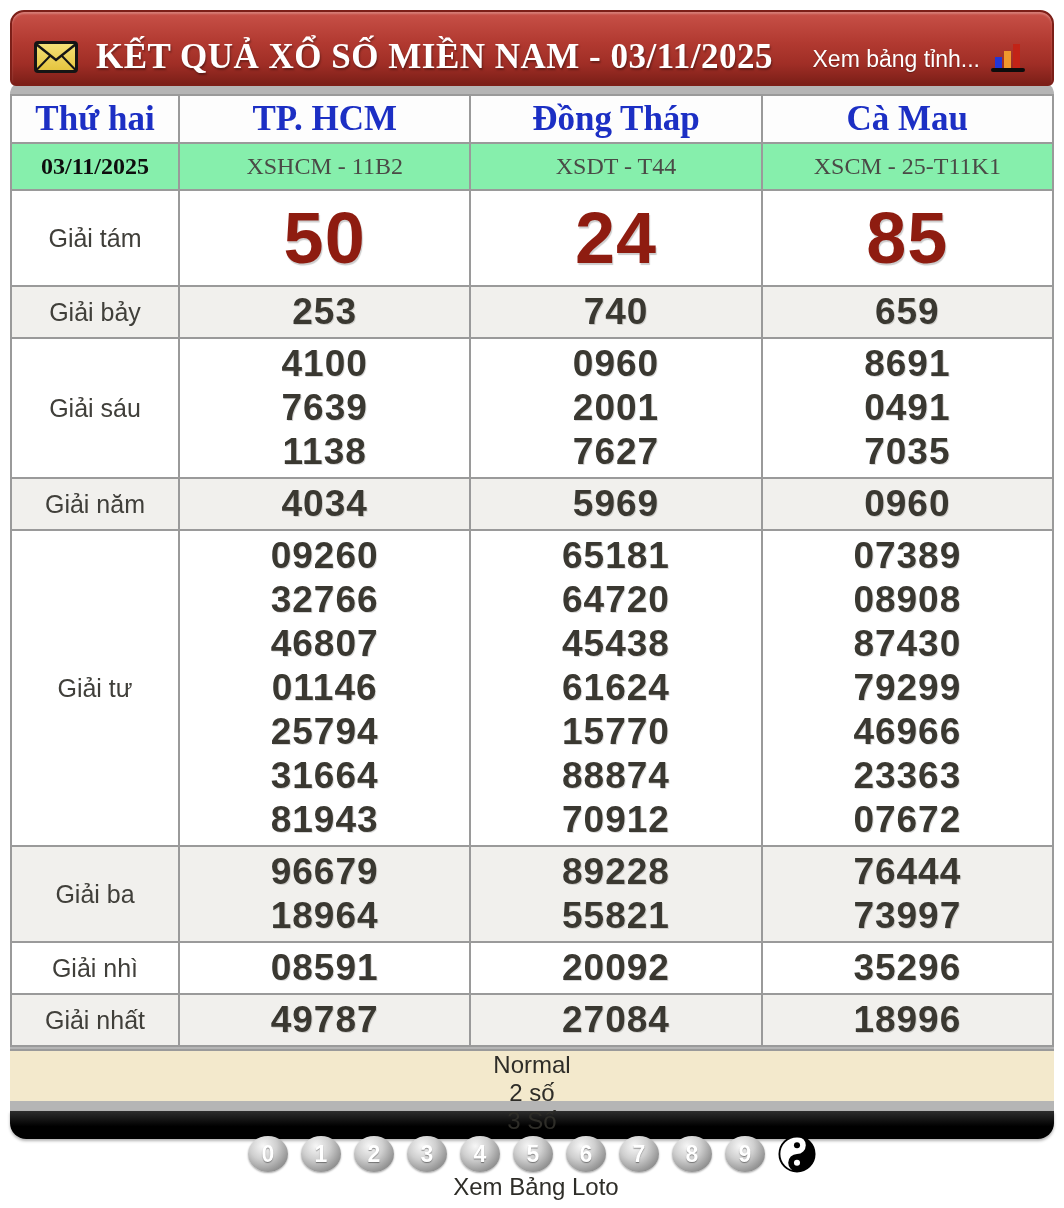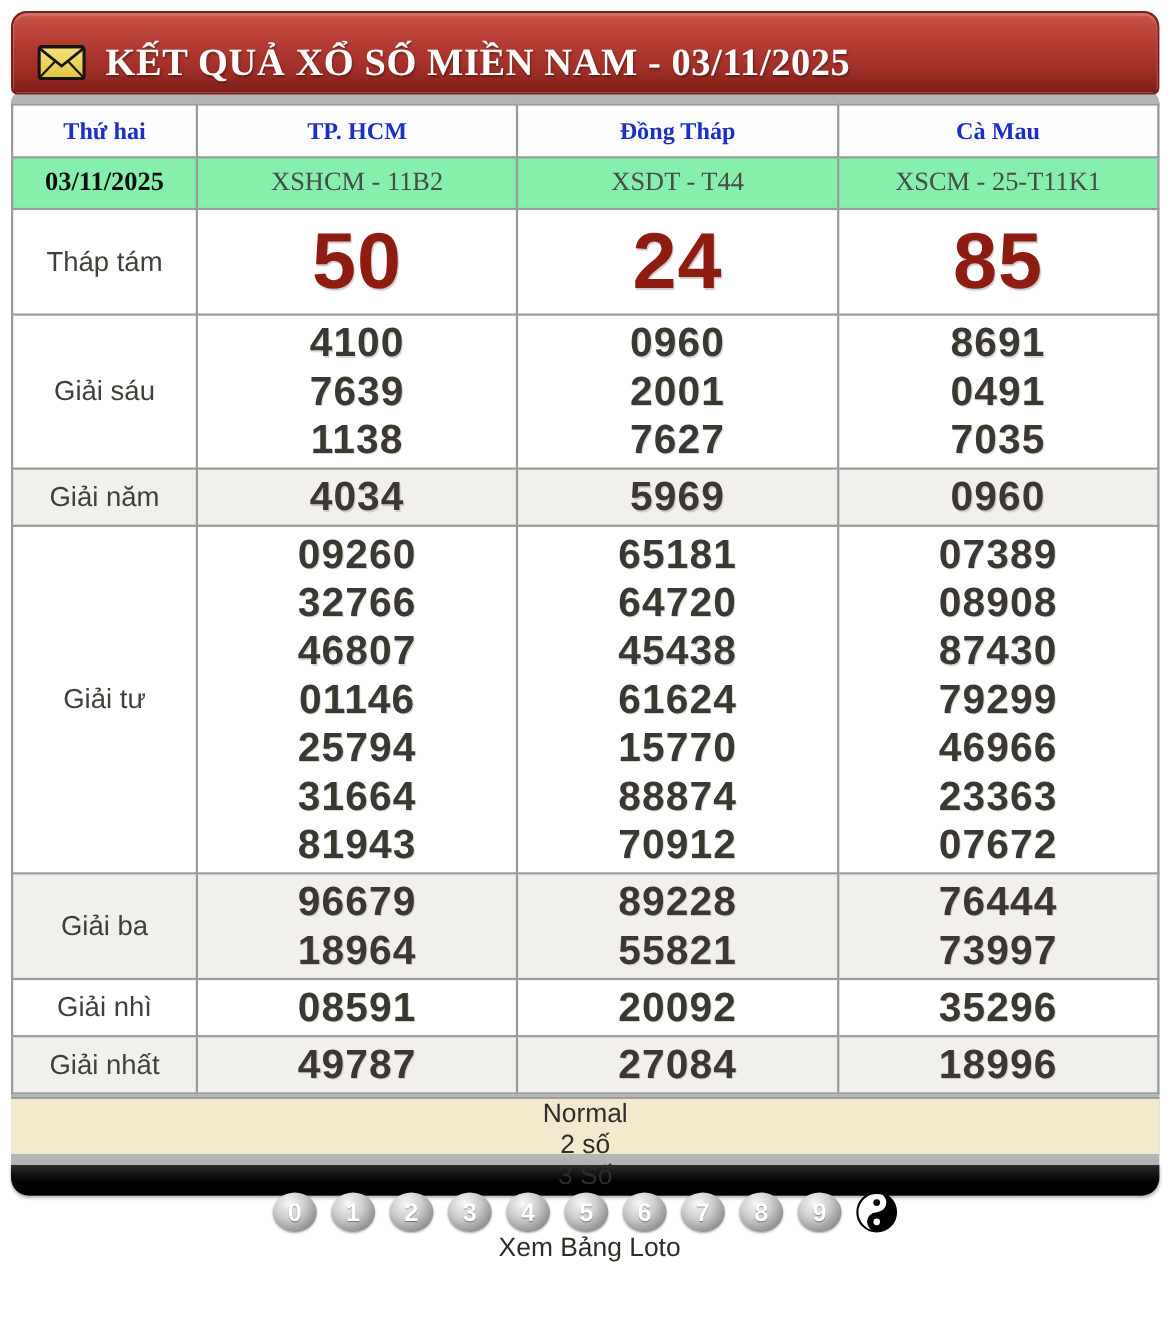--- a/index.html
+++ b/index.html
@@ -61,21 +61,21 @@
   table.results th, table.results td {
     border: 2px solid var(--table_border, #9a9a9a);
     text-align: center; vertical-align: middle;
     overflow: hidden;
   }
   col.c-label { width: 168px; }
 
   tr.province-row th {
     height: 48px;
     font-family: "Liberation Serif", serif;
-    font-size: 22px; font-weight: bold;
+    font-size: 35px; font-weight: bold;
     color: var(--province_blue, #1c2fc4);
     background: #fdfdfd;
     cursor: pointer;
   }
   tr.code-row td {
     height: 47px;
     font-family: "Liberation Serif", serif;
     font-size: 24px; color: #4a4a46;
     background: #86efac;
   }
@@ -159,20 +159,31 @@
                 <stop offset="1" stop-color="#e4c33c"></stop>
             </linearGradient>
           </defs>
           <rect x="1.5" y="1.5" width="41" height="29" rx="2.5" fill="url(#env)" stroke="#151515" stroke-width="3"></rect>
           <path d="M2 3 L22 19 L42 3" fill="none" stroke="#151515" stroke-width="2.5"></path>
           <path d="M2.5 29 L16 15 M41.5 29 L28 15" fill="none" stroke="#151515" stroke-width="2"></path>
         </svg>
       </span>
       <h1 class="page-title">KẾT QUẢ XỔ SỐ MIỀN NAM - 03/11/2025</h1>
     </div>
+    <a class="tinh-link">
+      <span>Xem bảng tỉnh...</span>
+      <span class="chart-icon">
+        <svg viewBox="0 0 36 32" width="36" height="32">
+          <rect x="1" y="27" width="34" height="4" rx="2" fill="#0c0c0c"></rect>
+          <rect x="5" y="16" width="7" height="11" fill="#2336d6"></rect>
+          <rect x="14" y="10" width="7" height="17" fill="#f0982c"></rect>
+          <rect x="23" y="3" width="7" height="24" fill="#c22317"></rect>
+        </svg>
+      </span>
+    </a>
   </div>
 
   <div class="shell">
     <table class="results">
       <colgroup>
         <col class="c-label">
           <col>
           <col>
           <col>
       </colgroup>
@@ -185,29 +196,41 @@
           </tr>
         <tr class="code-row" id="code-row">
           <td class="draw-date">03/11/2025</td>
         <td>XSHCM - 11B2</td>
             <td>XSDT - T44</td>
             <td>XSCM - 25-T11K1</td>
           </tr>
       </thead>
       <tbody id="prize-body">
           <tr class="prize-row size-big">
-            <td class="prize-label">Tháp tám</td>
+            <td class="prize-label">Giải tám</td>
             <td class="vals">
               <span class="num">50</span>
             </td>
             <td class="vals">
               <span class="num">24</span>
             </td>
             <td class="vals">
               <span class="num">85</span>
+            </td>
+          </tr>
+          <tr class="prize-row size-normal alt">
+            <td class="prize-label">Giải bảy</td>
+            <td class="vals">
+              <span class="num">253</span>
+            </td>
+            <td class="vals">
+              <span class="num">740</span>
+            </td>
+            <td class="vals">
+              <span class="num">659</span>
             </td>
           </tr>
           <tr class="prize-row size-normal">
             <td class="prize-label">Giải sáu</td>
             <td class="vals">
               <span class="num">4100</span>
               <span class="num">7639</span>
               <span class="num">1138</span>
             </td>
             <td class="vals">

